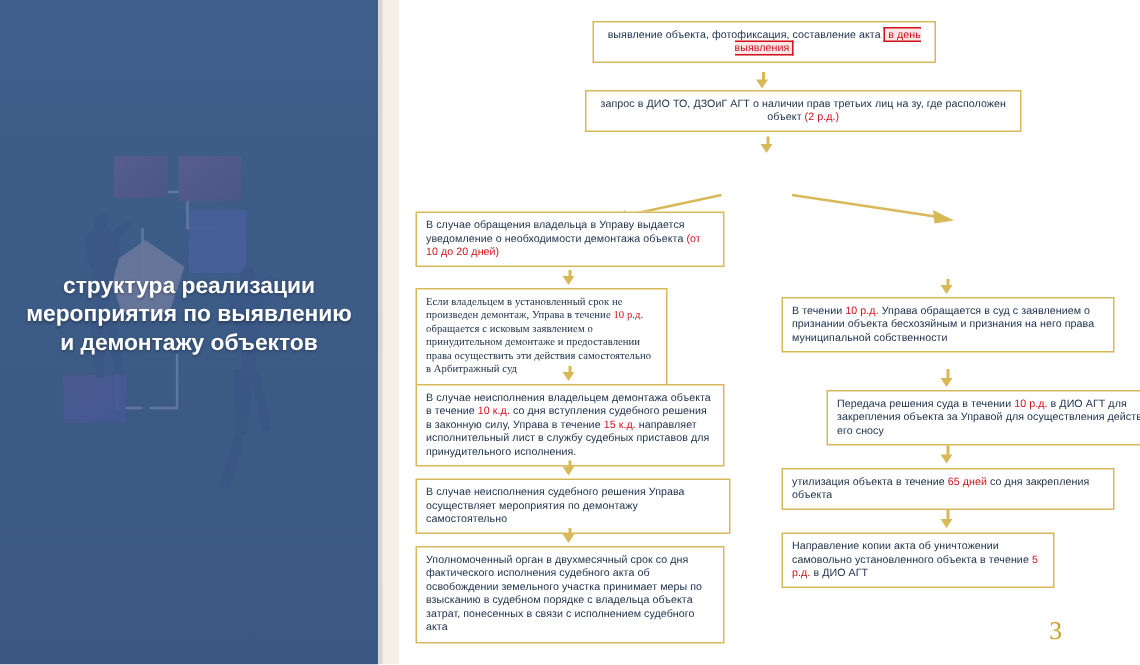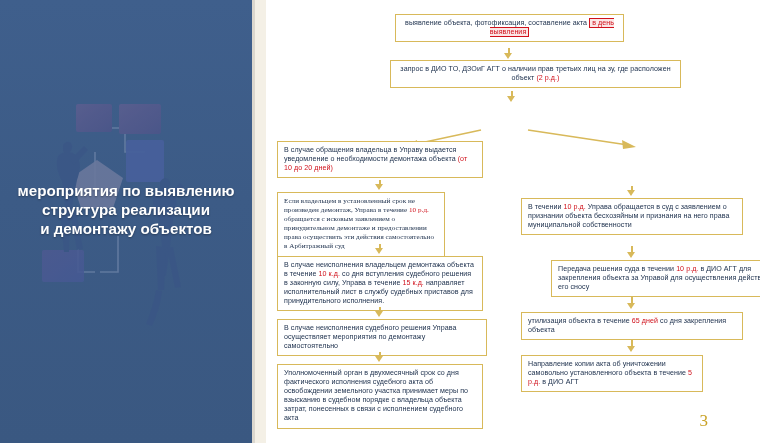--- a/index.html
+++ b/index.html
@@ -110,22 +110,22 @@
       <g fill="#3a5486">
         <path d="M160,182 c4,-7 11,-4 10,3 c-1,6 -8,7 -10,3 z"></path>
         <path d="M154,194 c6,-7 17,-6 21,2 c3,7 1,16 -2,24 l-3,27 l-4,29 l-6,-1 l2,-29 l-3,-26 c-4,-8 -8,-18 -5,-26 z"></path>
         <path d="M168,196 l12,-13 l4,4 l-12,14 z"></path>
         <path d="M156,246 l2,44 l6,0 l2,-43 z"></path>
         <path d="M167,248 l8,40 l6,-1 l-8,-40 z"></path>
         <path d="M156,290 c-2,12 -6,24 -10,34 l6,2 c5,-11 9,-23 10,-35 z"></path>
       </g>
     </svg>
     <div class="panel-title">
+      <div>структура реализации</div>
       <div>мероприятия по выявлению</div>
-      <div>структура реализации</div>
       <div>и демонтажу объектов</div>
     </div>
   </div>
   <div class="cream-strip"></div>
 
   <div class="chart">
 
     <div class="node center" style="left:129px;top:14px;width:229px;"><span>выявление  объекта, фотофиксация, составление акта </span><span class="hl-box">в день выявления</span></div>
     <div class="vline" style="left:242px;top:48px;height:7px;"></div>
     <div class="arrow-d" style="left:238px;top:53px;"></div>

